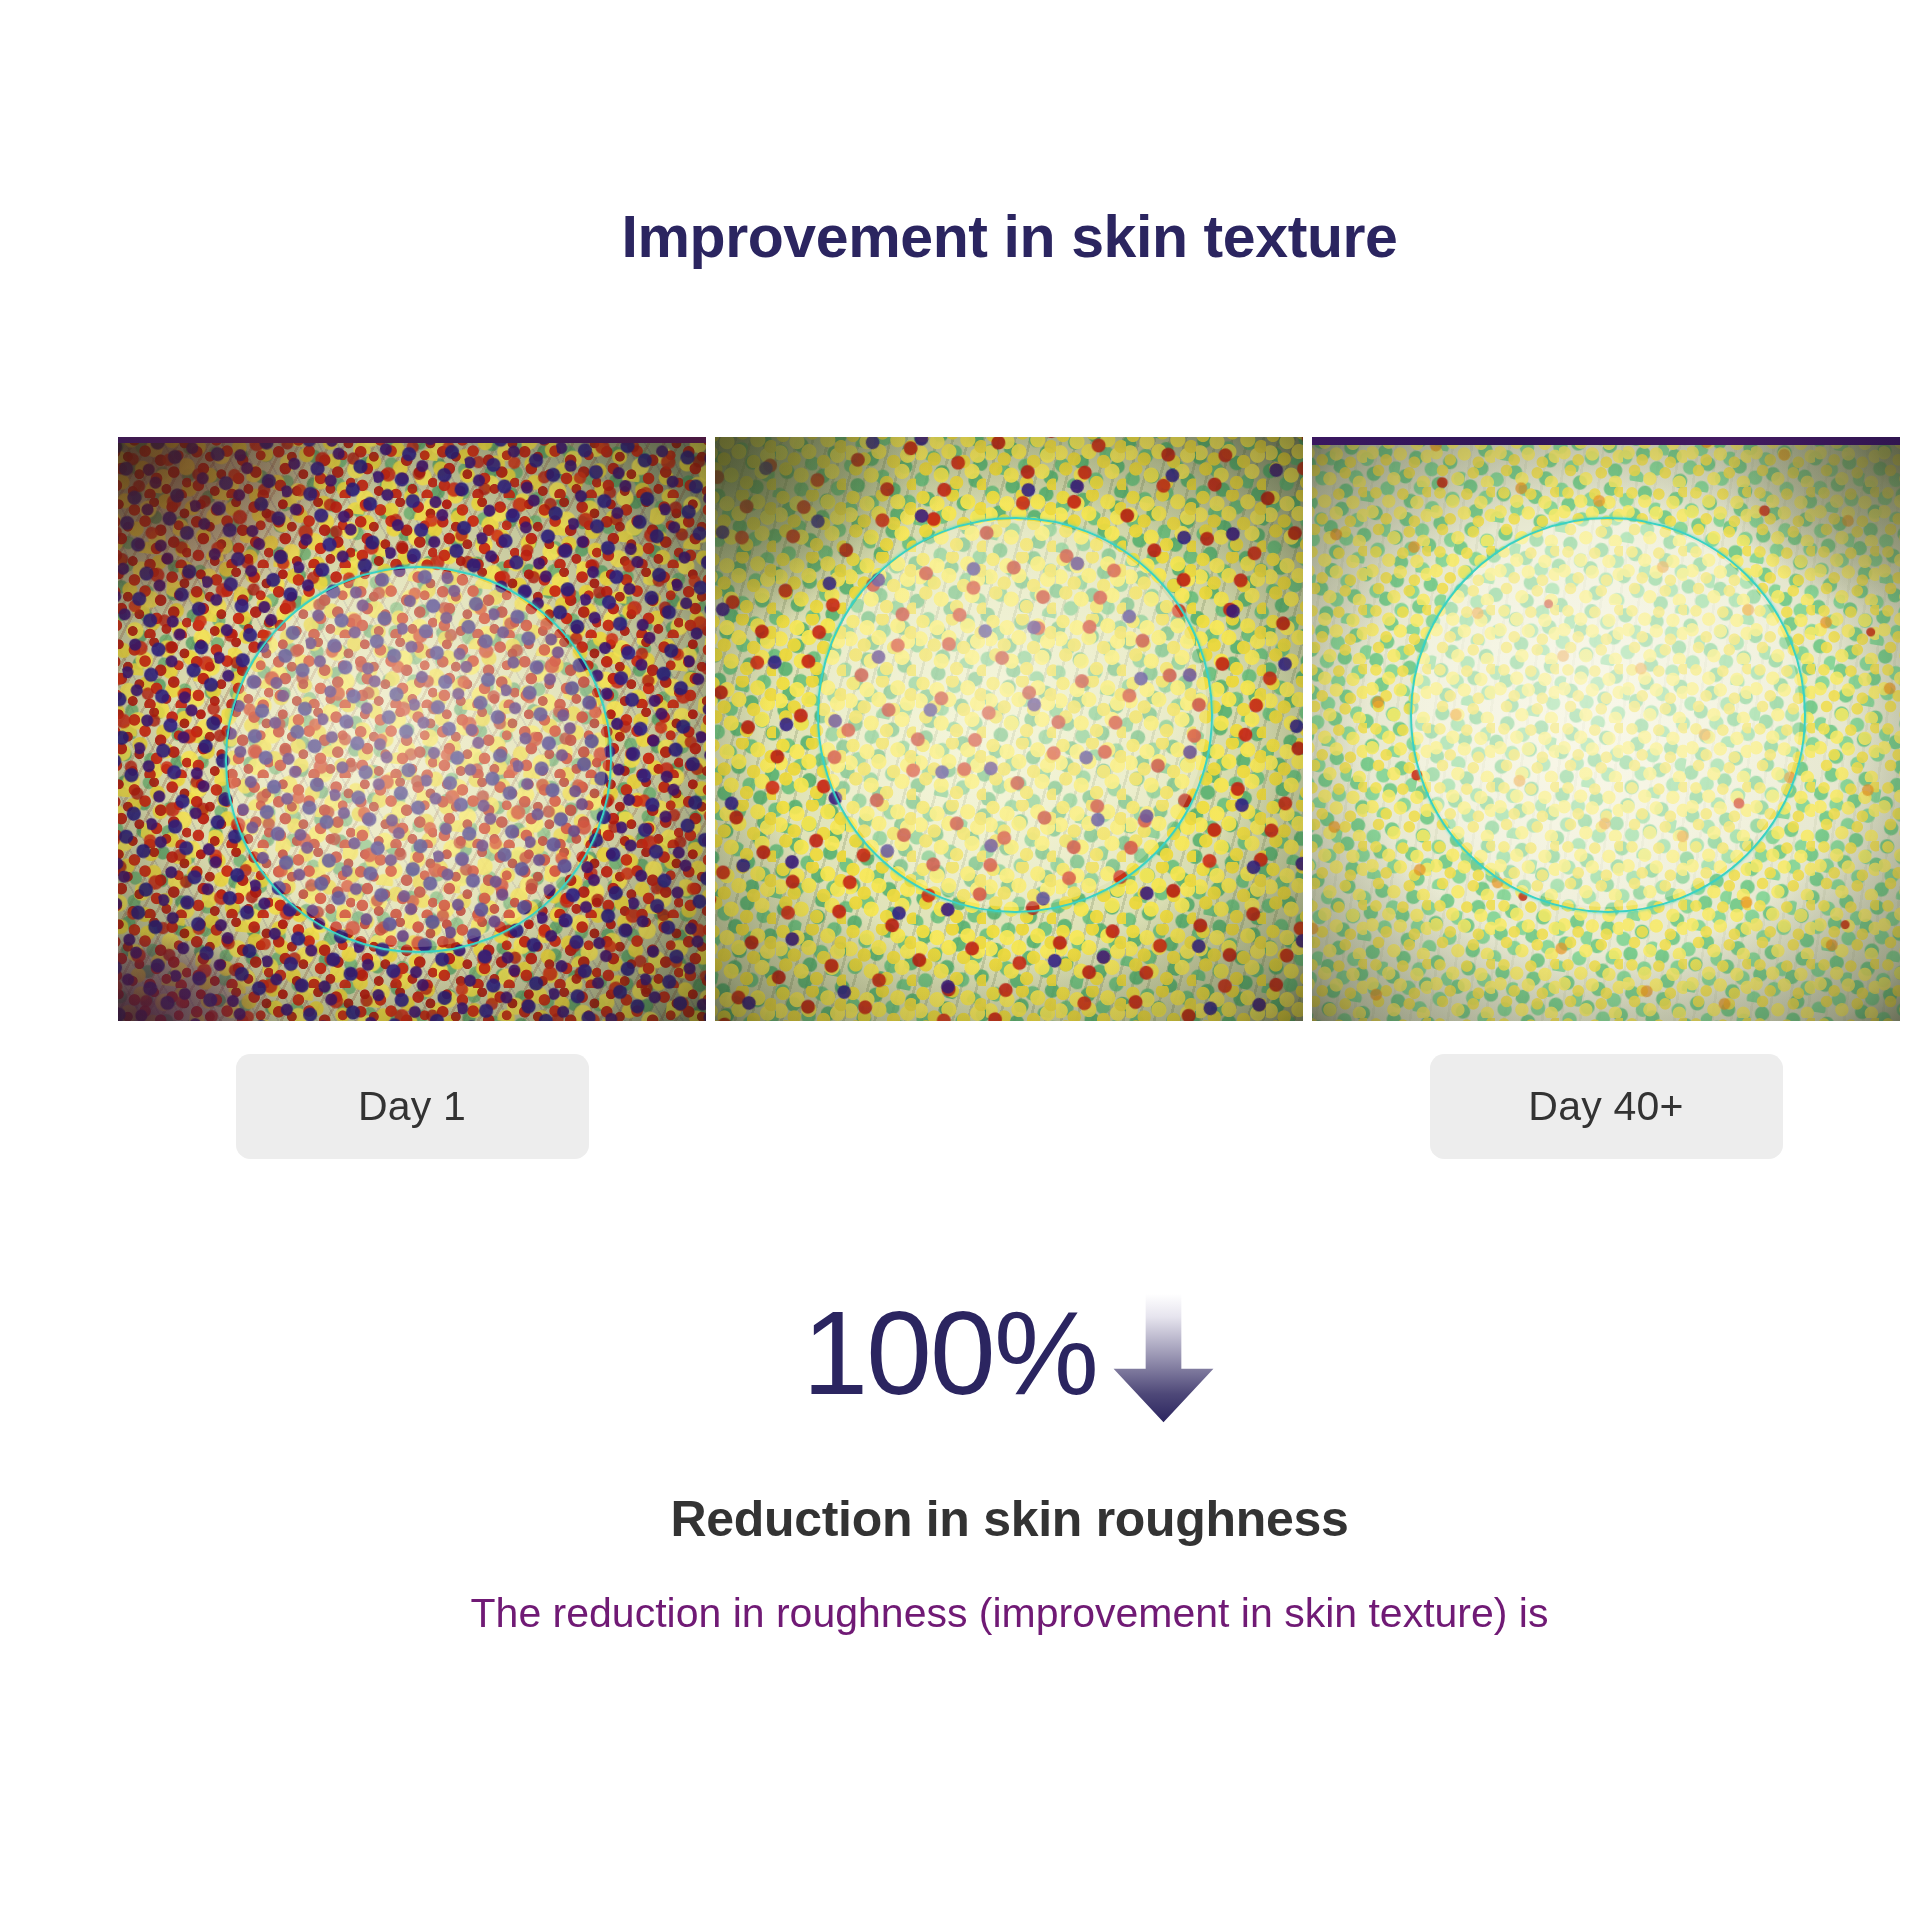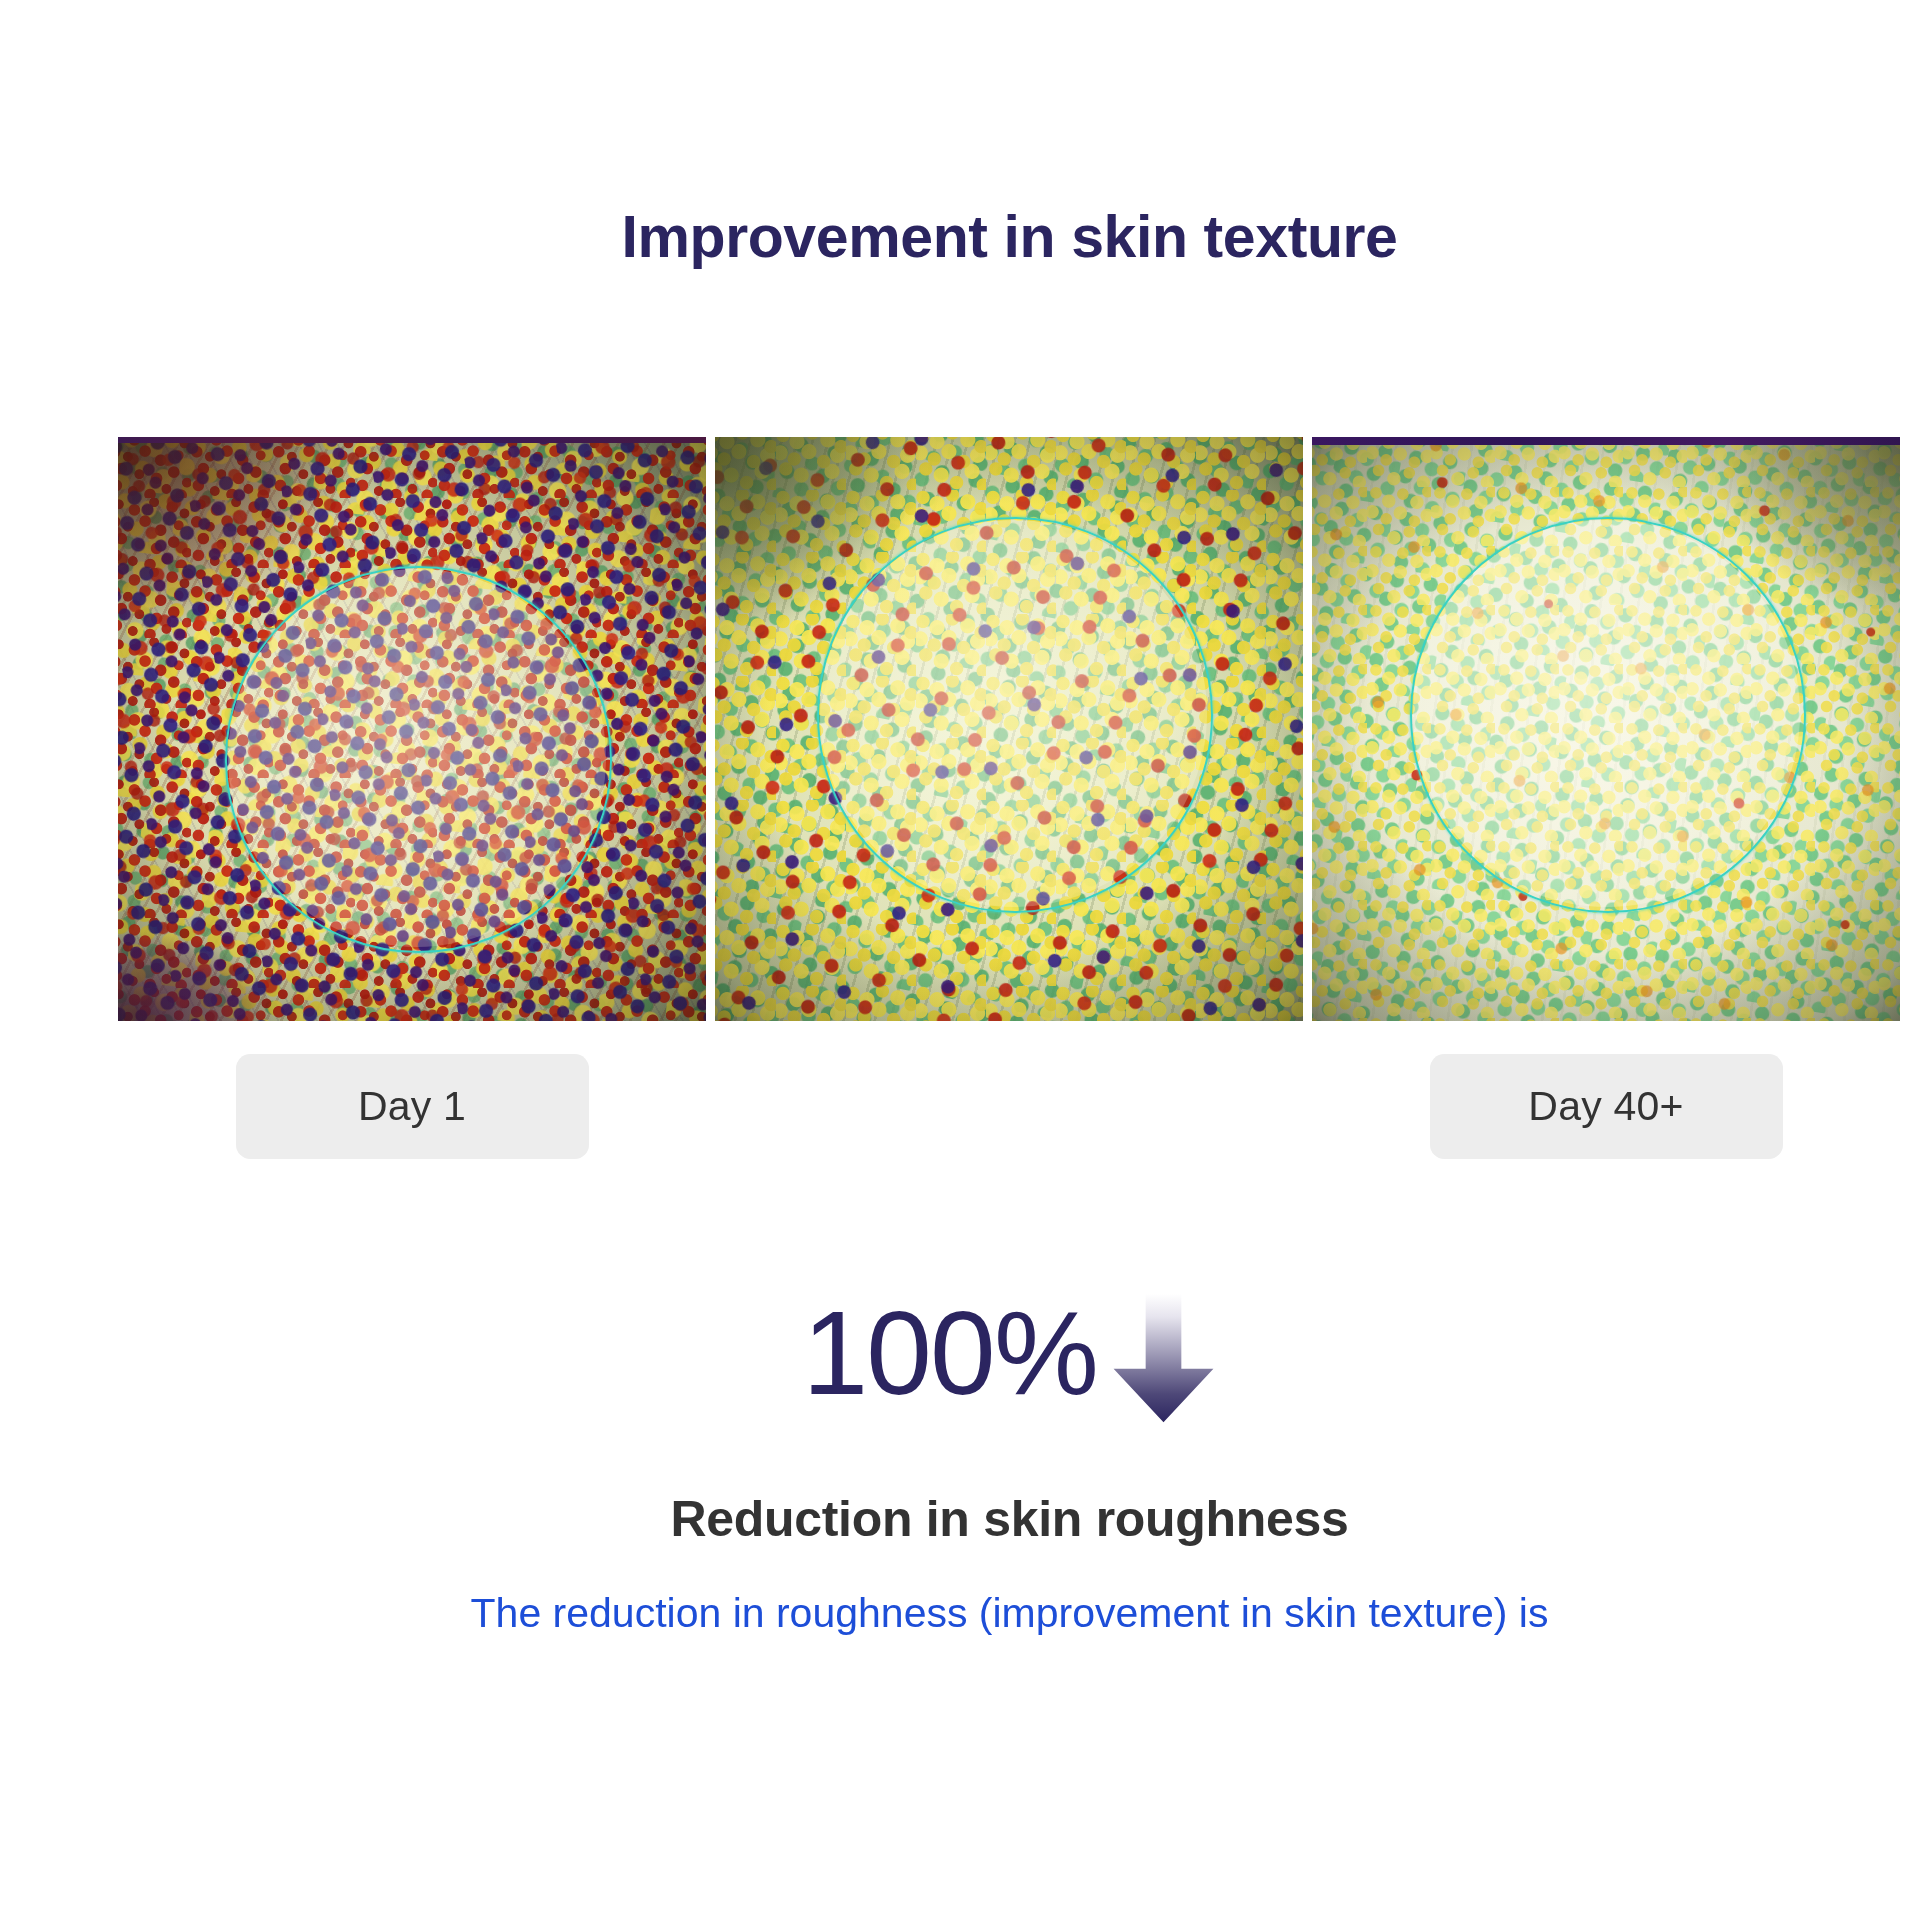--- a/index.html
+++ b/index.html
@@ -327,21 +327,21 @@
 
   .sub-head{
     position:absolute;left:0;top:1490px;width:1925px;
     text-align:center;
     font-size:50px;font-weight:bold;color:#333333;
     letter-spacing:-0.3px;
   }
   .body-copy{
     position:absolute;left:294px;top:1584px;width:1337px;
     text-align:center;
-    font-size:41px;color:#1d4ed8;
+    font-size:41px;color:#701a75;
     line-height:1.42;
   }
   .body-copy .ln{display:block;}
 </style>
 </head>
 <body>
 
 <div id="root">
 
   <div class="page-title">Improvement in skin texture</div>

